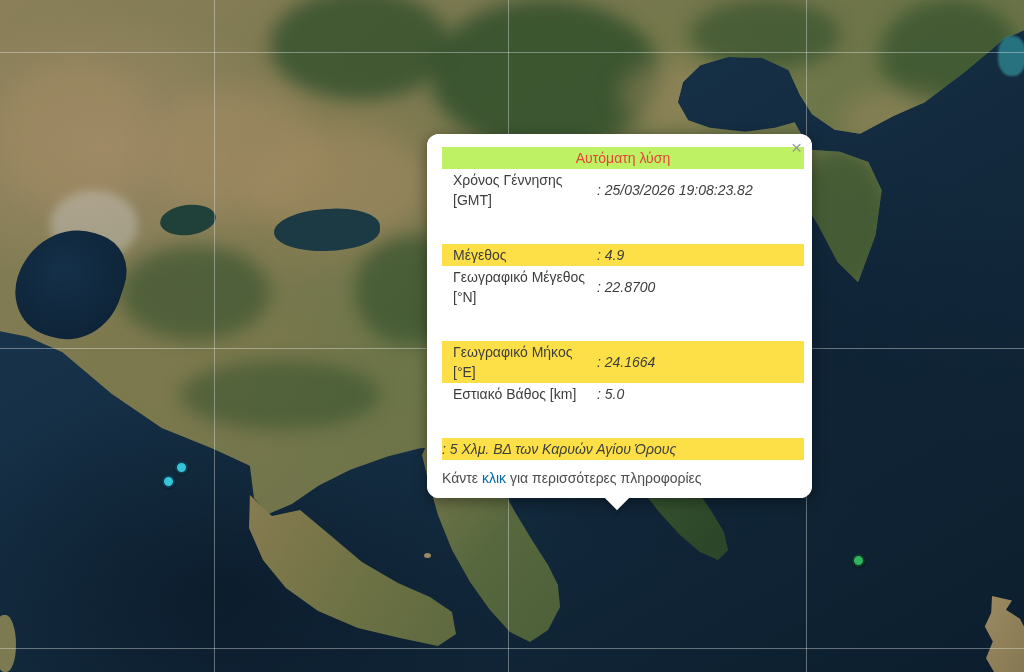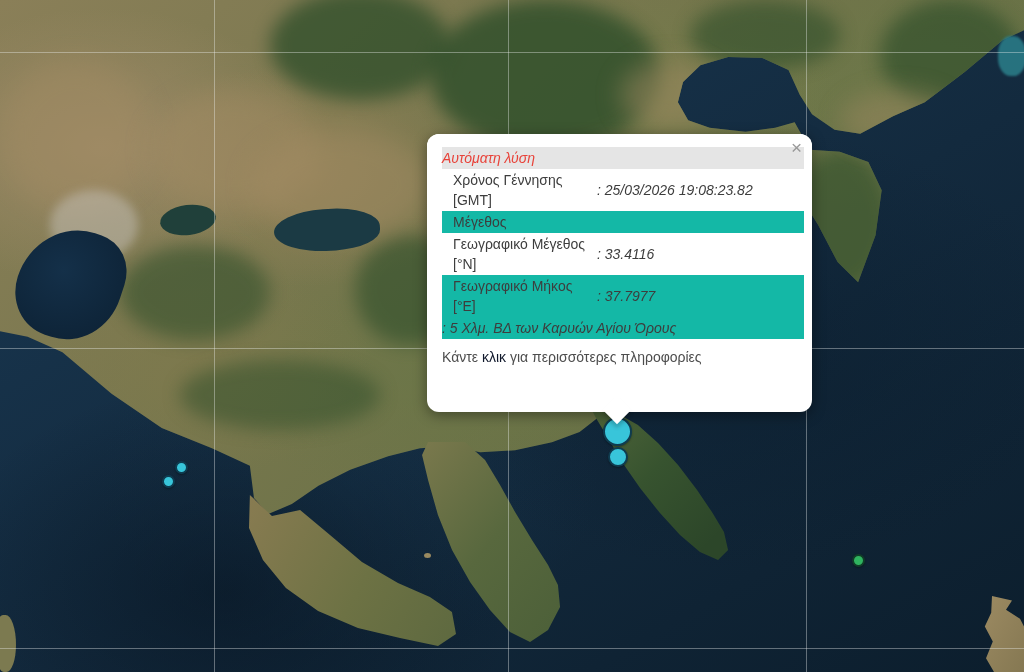--- a/index.html
+++ b/index.html
@@ -93,27 +93,27 @@
   
   .popup{position:absolute;left:427px;top:134px;width:385px;min-height:278px;
     background:#fff;border-radius:12px;box-shadow:0 3px 14px rgba(0,0,0,.4);
     color:#3d3d3d;font-size:14px;line-height:20px;z-index:20;}
   .popup-pointer{position:absolute;left:180px;bottom:-8px;width:20px;height:20px;
     background:#fff;transform:rotate(45deg);box-shadow:3px 3px 4px rgba(0,0,0,.15);}
   .popup-close{position:absolute;right:8px;top:2px;font-size:19px;line-height:19px;
     color:#999;cursor:pointer;font-weight:400;padding:2px;}
   .popup-content{position:relative;padding:13px 8px 10px 15px;background:#fff;border-radius:12px;}
   .qtable{width:362px;}
-  .qtitle{background:#e5e5e5;color:#e8433a;text-align:left;padding:1px 0;font-style:italic;}
+  .qtitle{background:#bef264;color:#e8433a;text-align:center;padding:1px 0;}
   .qrow{display:flex;align-items:center;}
-  .qrow.stripe{background:#14b8a6;}
+  .qrow.stripe{background:#fde047;margin-top:33px;}
   .qlabel{width:155px;flex:0 0 155px;box-sizing:border-box;padding:1px 6px 1px 11px;}
   .qvalue{flex:1;align-self:center;padding:1px 2px 1px 0;font-style:italic;}
   .qfooter{margin-top:8px;color:#4d4d4d;}
-  .qfooter a{color:#0f172a;text-decoration:none;cursor:pointer;}
+  .qfooter a{color:#0369a1;text-decoration:none;cursor:pointer;}
 </style>
 </head>
 <body>
 
 <div id="stage">
 
   <div class="sea"></div>
 
   <div class="land mainland">
     <div class="blob forest" style="left:270px;top:-10px;width:180px;height:110px;"></div>
@@ -161,28 +161,33 @@
     <div class="popup-content">
       <div class="popup-close">×</div>
       <div class="qtable">
         <div class="qtitle">Αυτόματη λύση</div>
         <div class="qrow">
           <div class="qlabel">Χρόνος Γέννησης [GMT]</div>
           <div class="qvalue">: 25/03/2026 19:08:23.82</div>
         </div>
         <div class="qrow stripe">
           <div class="qlabel">Μέγεθος</div>
+          <div class="qvalue">: 4.9</div>
         </div>
         <div class="qrow">
           <div class="qlabel">Γεωγραφικό Μέγεθος [°N]</div>
-          <div class="qvalue">: 33.4116</div>
+          <div class="qvalue">: 22.8700</div>
         </div>
         <div class="qrow stripe">
           <div class="qlabel">Γεωγραφικό Μήκος [°E]</div>
-          <div class="qvalue">: 37.7977</div>
+          <div class="qvalue">: 24.1664</div>
+        </div>
+        <div class="qrow">
+          <div class="qlabel">Εστιακό Βάθος [km]</div>
+          <div class="qvalue">: 5.0</div>
         </div>
         <div class="qrow stripe">
           <div class="qvalue">: 5 Χλμ. ΒΔ των Καρυών Αγίου Όρους</div>
         </div>
       </div>
       <div class="qfooter"><span>Κάντε </span><a>κλικ</a><span> για περισσότερες πληροφορίες</span></div>
     </div>
   </div>
 
 </div>

